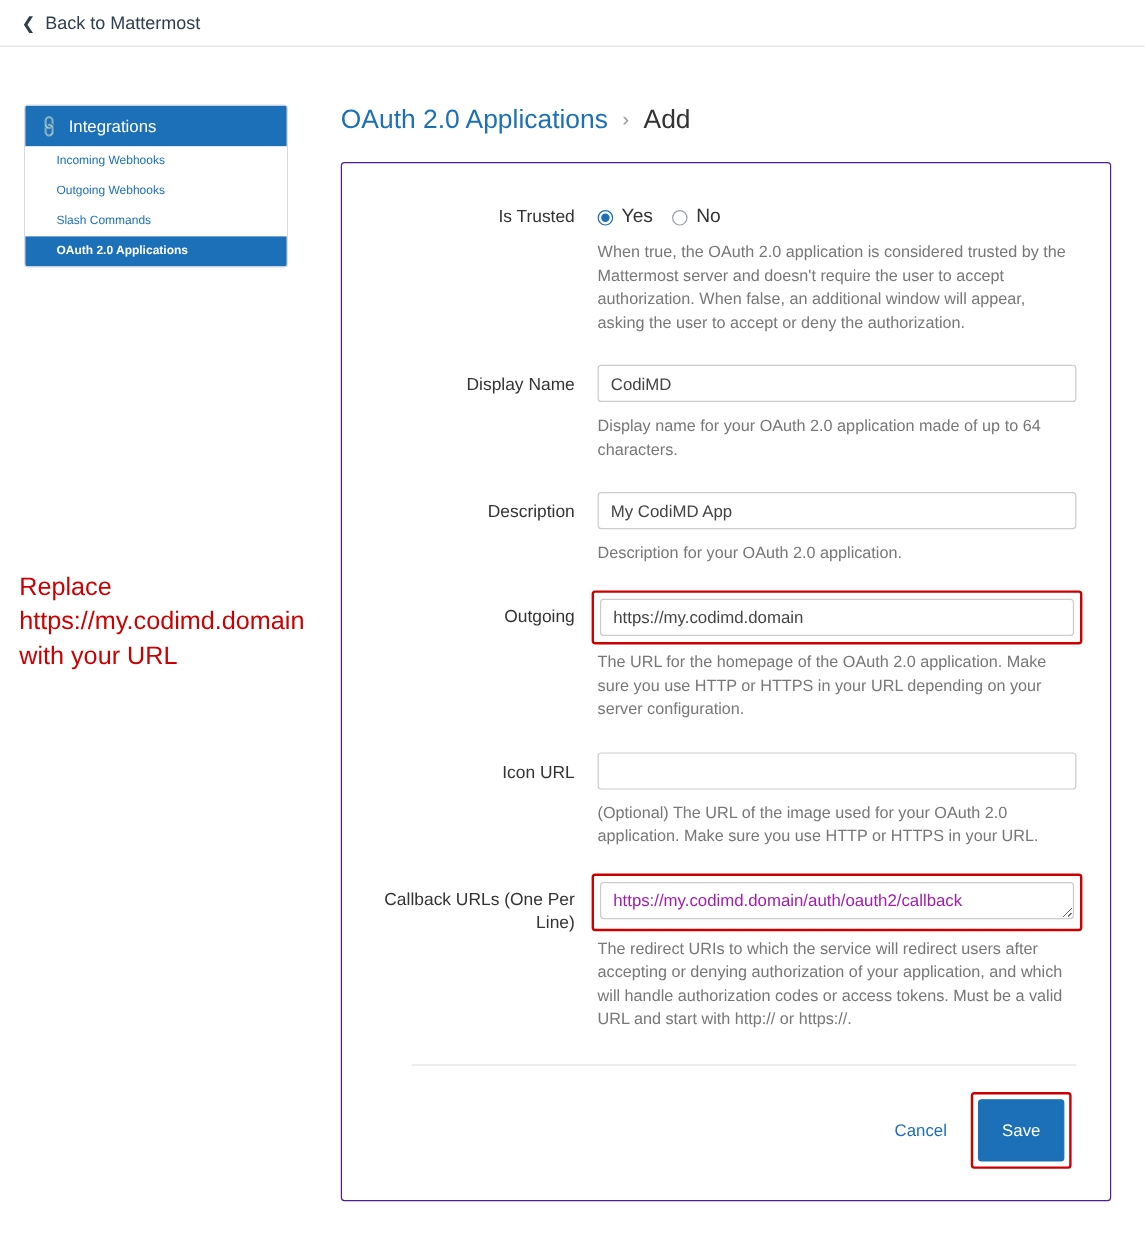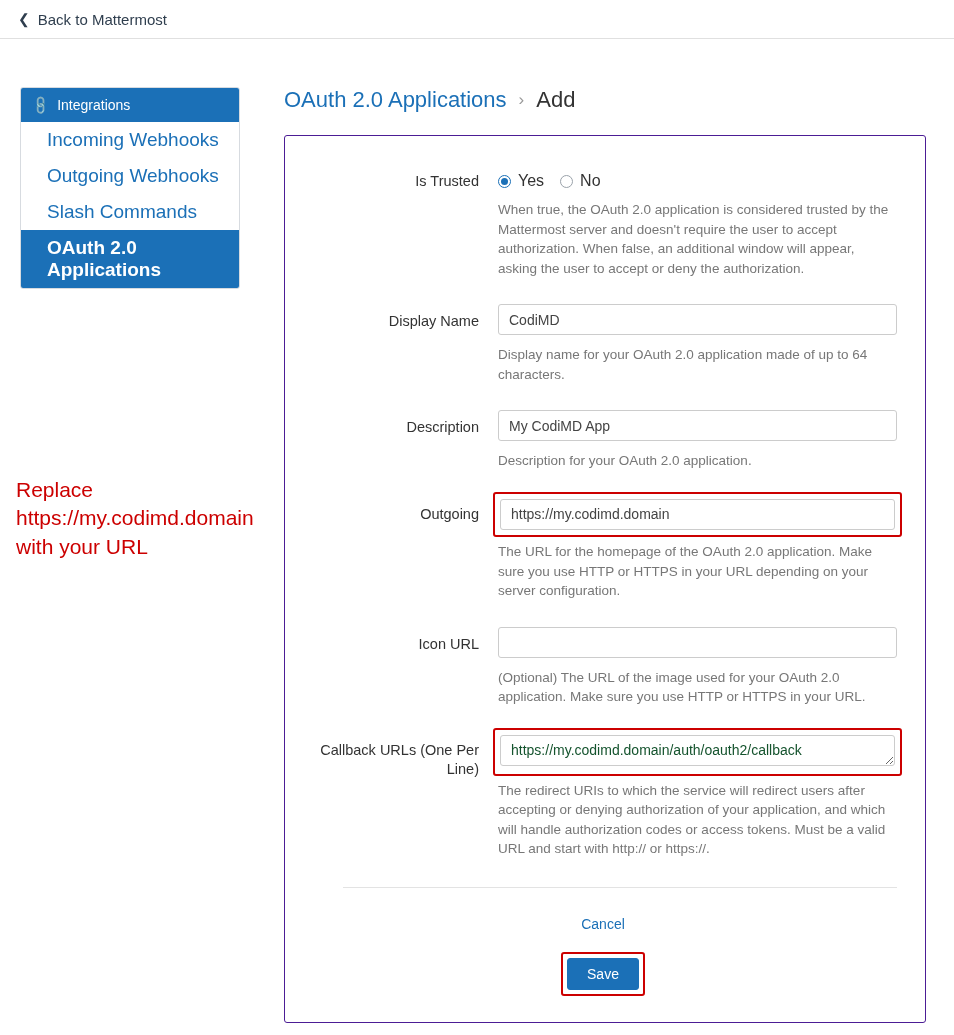--- a/index.html
+++ b/index.html
@@ -69,21 +69,21 @@
     align-items: center;
     gap: 8px;
   }
   .sidebar-header .link-icon {
     font-size: 13px;
     transform: rotate(-45deg);
     display: inline-block;
   }
   .sidebar-item {
     padding: 7px 12px 7px 26px;
-    font-size: 19px;
+    font-size: 10px;
     color: #1b70b7;
     cursor: pointer;
     background: #ffffff;
   }
   .sidebar-item.active {
     background: #1b70b7;
     color: #ffffff;
     font-weight: bold;
     padding-left: 26px;
   }
@@ -201,21 +201,21 @@
   }
   .textarea {
     width: 100%;
     height: 31px;
     box-sizing: border-box;
     border: 1px solid #cccccc;
     border-radius: 3px;
     padding: 5px 10px;
     font-size: 14px;
     font-family: "Liberation Sans", sans-serif;
-    color: #14532d;
+    color: #a21caf;
     resize: vertical;
     overflow: hidden;
     line-height: 1.3;
   }
 
   
   .hl {
     border: 2px solid #cc0000;
     border-radius: 3px;
     padding: 5px;
@@ -225,21 +225,20 @@
   .divider {
     border-top: 1px solid #e3e3e3;
     margin: 6px 0 0 30px;
   }
   .actions {
     display: flex;
     align-items: center;
     justify-content: flex-end;
     gap: 14px;
     padding: 22px 4px 8px 0;
-    flex-direction: column;
   }
   .cancel-btn {
     color: #1b70b7;
     font-size: 14px;
     cursor: pointer;
     background: none;
     border: none;
     font-family: "Liberation Sans", sans-serif;
     padding: 6px 6px;
   }
@@ -247,21 +246,21 @@
     border: 2px solid #cc0000;
     border-radius: 3px;
     padding: 4px;
   }
   .save-btn {
     background: #1b70b7;
     color: #ffffff;
     border: 1px solid #1b70b7;
     border-radius: 3px;
     font-size: 14px;
-    padding: 7px 19px;
+    padding: 17px 19px;
     cursor: pointer;
     font-family: "Liberation Sans", sans-serif;
   }
 
   
   .annotation {
     position: absolute;
     left: 16px;
     top: 476px;
     width: 270px;

